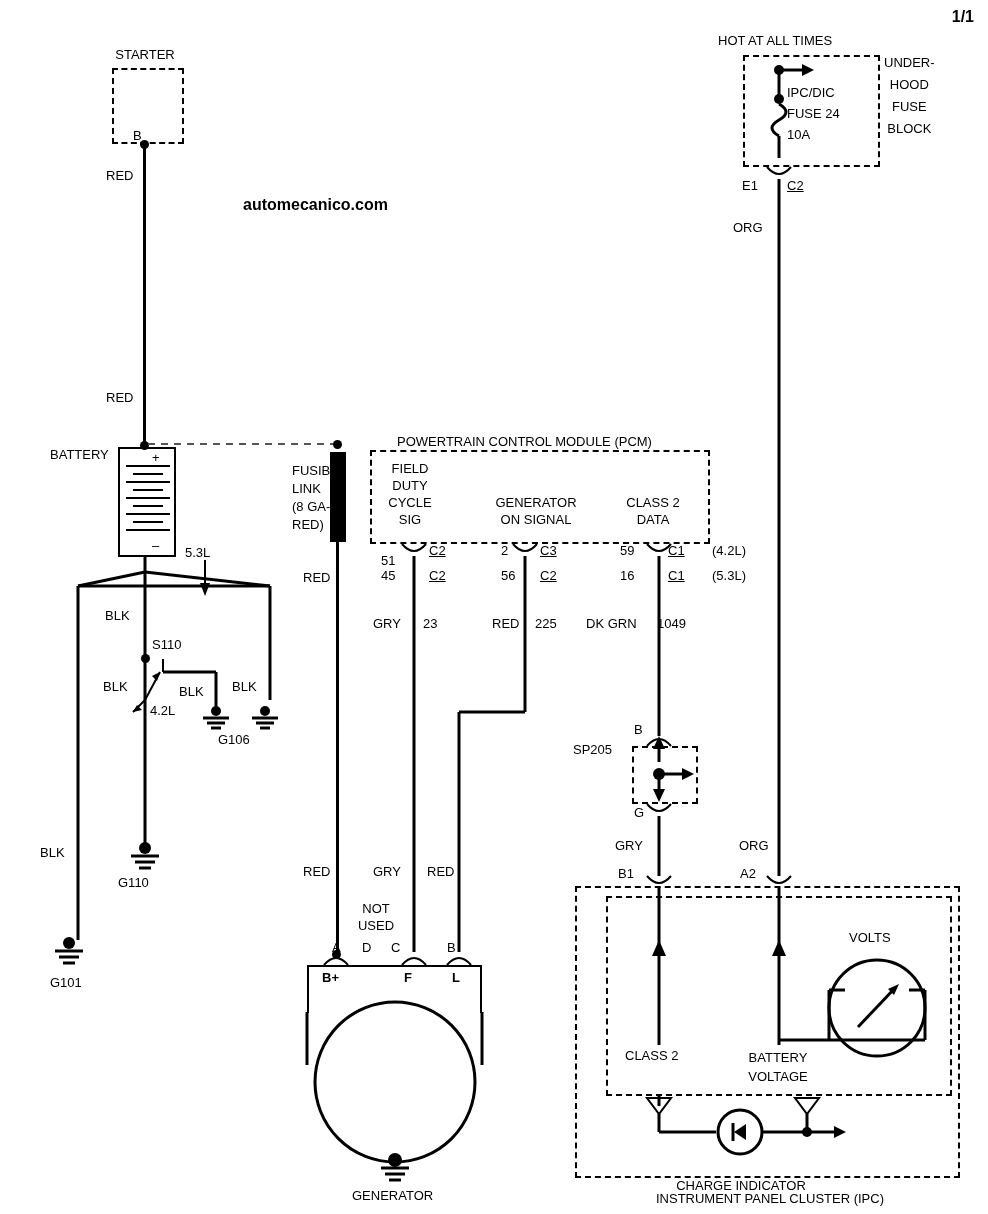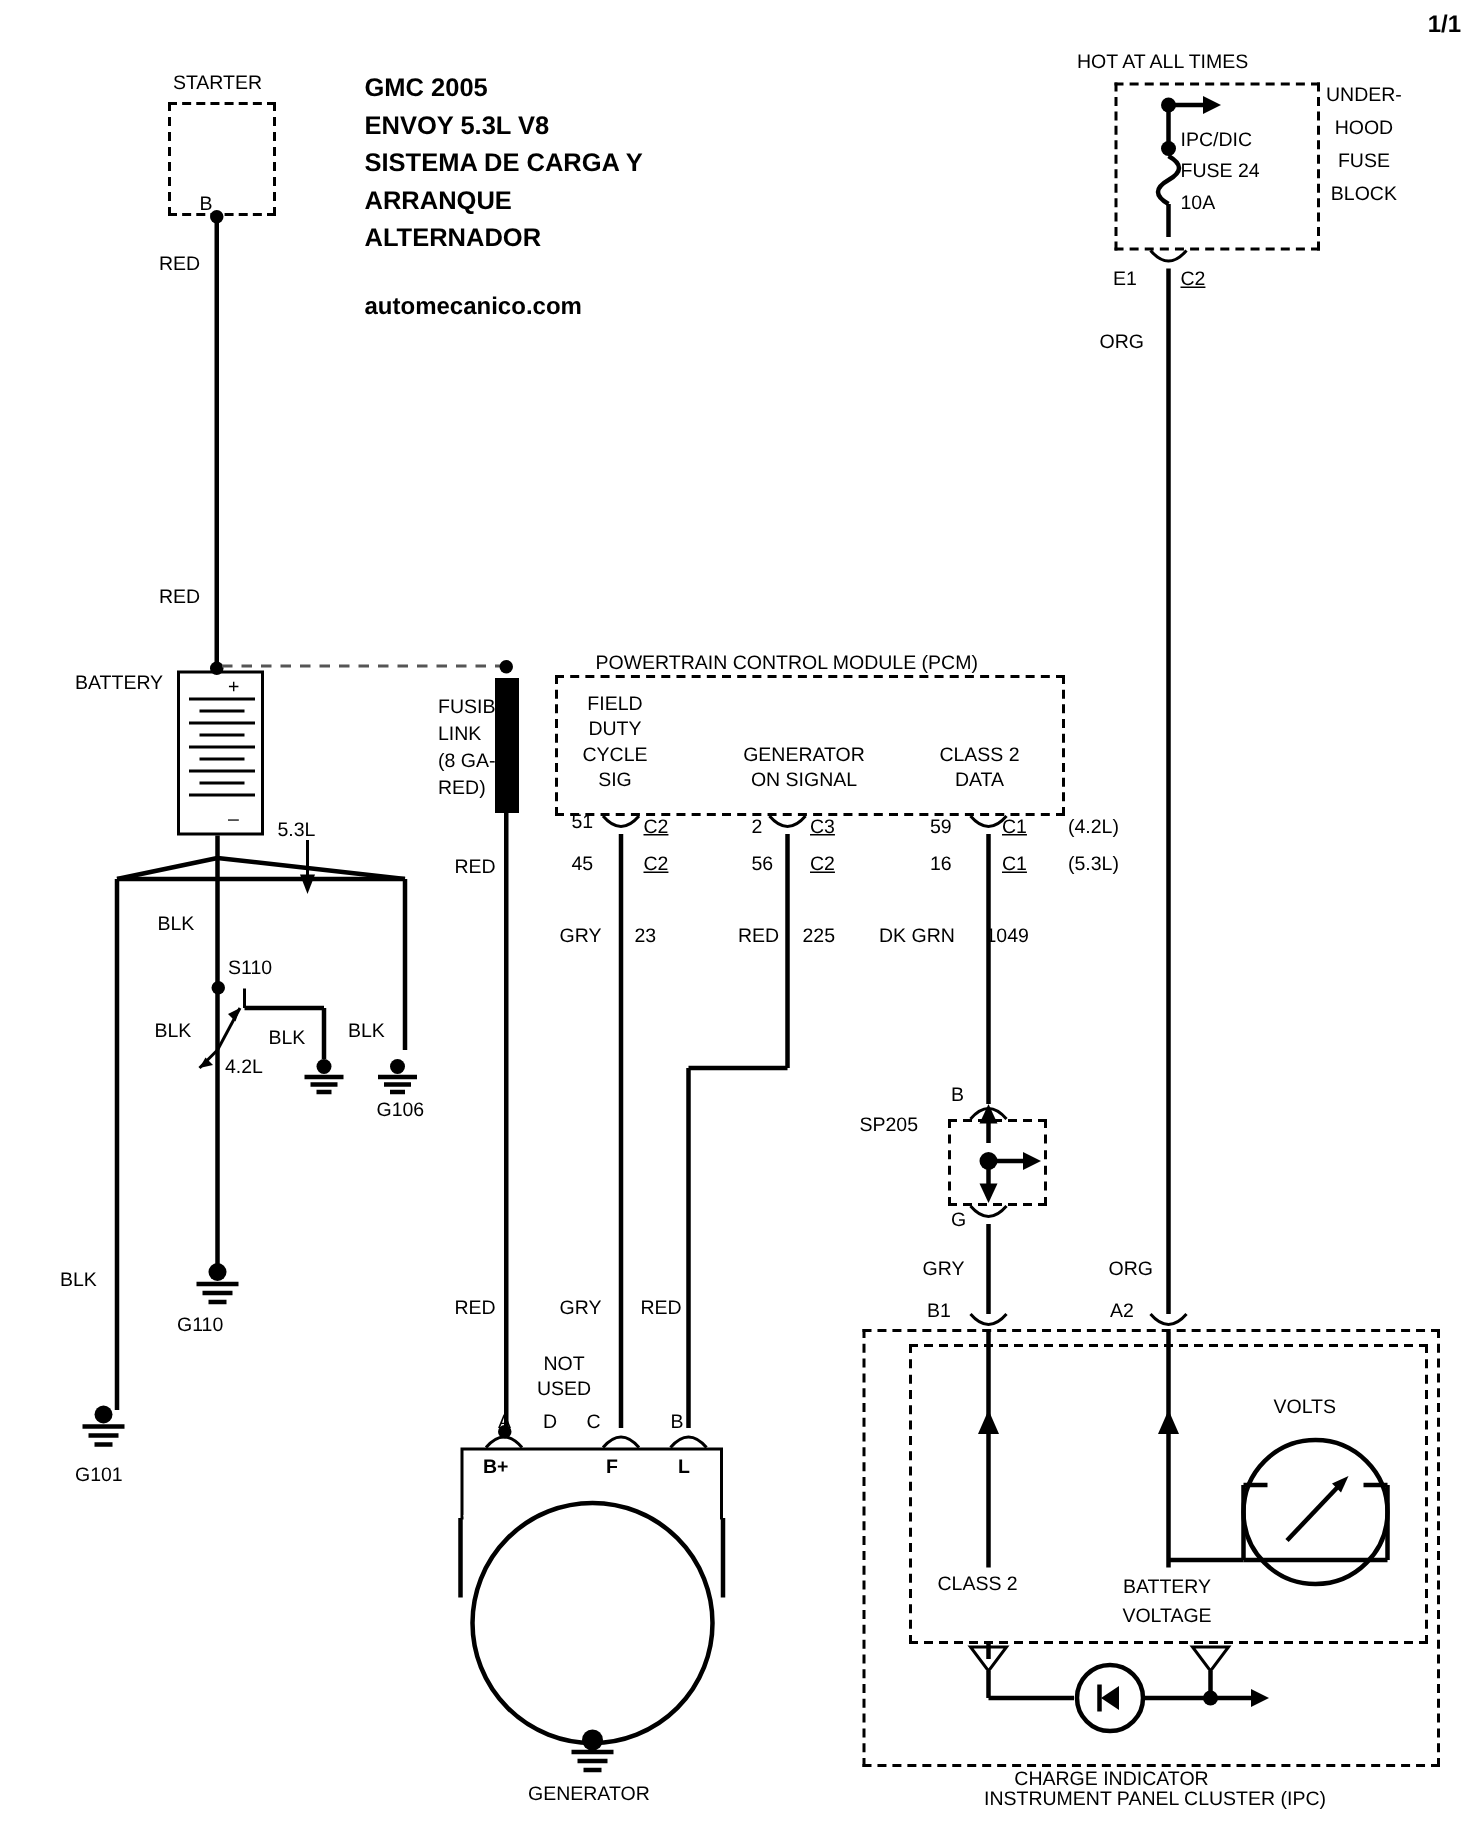--- a/index.html
+++ b/index.html
@@ -76,21 +76,20 @@
     box-sizing: border-box;
   }
 </style>
 </head>
 <body>
 
 <div id="root">
 
   <div class="page-num" style="right:14px; top:8px;">1/1</div>
 
-  <div class="title" style="left:243px; top:46px;"><span>GMC 2005</span><br><span>ENVOY 5.3L V8</span><br><span>SISTEMA DE CARGA Y</span><br><span>ARRANQUE</span><br><span>ALTERNADOR</span></div>
   <div class="title" style="left:243px; top:192px; font-size:16px;">automecanico.com</div>
 
   <div class="lbl c" style="left:100px; top:47px; width:90px;">STARTER</div>
   <div class="dash-box" style="left:112px; top:68px; width:72px; height:76px;"></div>
   <div class="lbl" style="left:133px; top:128px;">B</div>
   <div class="dot" style="left:140px; top:140px;"></div>
   <div class="wire v" style="left:143px; top:144px; height:302px;"></div>
   <div class="lbl" style="left:106px; top:168px;">RED</div>
   <div class="lbl" style="left:106px; top:390px;">RED</div>
 
@@ -159,21 +158,21 @@
       <line x1="131" y1="856" x2="159" y2="856" stroke="#000" stroke-width="3"></line>
       <line x1="135" y1="862" x2="155" y2="862" stroke="#000" stroke-width="3"></line>
       <line x1="139" y1="868" x2="151" y2="868" stroke="#000" stroke-width="3"></line>
 
       <circle cx="69" cy="943" r="6" fill="#000"></circle>
       <line x1="55" y1="951" x2="83" y2="951" stroke="#000" stroke-width="3"></line>
       <line x1="59" y1="957" x2="79" y2="957" stroke="#000" stroke-width="3"></line>
       <line x1="63" y1="963" x2="75" y2="963" stroke="#000" stroke-width="3"></line>
     </svg>
   </div>
-  <div class="lbl" style="left:218px; top:732px;margin-left:33px;">G106</div>
+  <div class="lbl" style="left:218px; top:732px;">G106</div>
   <div class="lbl" style="left:118px; top:875px;">G110</div>
   <div class="lbl" style="left:40px; top:845px;">BLK</div>
   <div class="lbl" style="left:50px; top:975px;">G101</div>
 
   <div class="lbl" style="left:256px; top:462px; line-height:18px;margin-left:36px;"><span>FUSIBLE</span><br><span>LINK</span><br><span>(8 GA-</span><br><span>RED)</span></div>
   <div class="dot" style="left:333px; top:440px;"></div>
   <div class="fuselink" style="left:330px; top:452px; width:16px; height:90px;"></div>
   <div class="wire v" style="left:336px; top:540px; height:412px;"></div>
   <div class="lbl" style="left:303px; top:570px;">RED</div>
   <div class="lbl" style="left:303px; top:864px;">RED</div>
@@ -190,21 +189,21 @@
     <path d="M513,544 q12,14 24,0" stroke="#000" stroke-width="2" fill="none"></path>
     <path d="M647,544 q12,14 24,0" stroke="#000" stroke-width="2" fill="none"></path>
 
     <line x1="414" y1="556" x2="414" y2="952" stroke="#000" stroke-width="3"></line>
     <line x1="525" y1="556" x2="525" y2="712" stroke="#000" stroke-width="3"></line>
     <line x1="525" y1="712" x2="459" y2="712" stroke="#000" stroke-width="3"></line>
     <line x1="459" y1="712" x2="459" y2="952" stroke="#000" stroke-width="3"></line>
     <line x1="659" y1="556" x2="659" y2="736" stroke="#000" stroke-width="3"></line>
   </svg>
 
-  <div class="lbl" style="left:381px; top:540px;">51</div>
+  <div class="lbl" style="left:381px; top:553px;">51</div>
   <div class="lbl underline" style="left:429px; top:543px;">C2</div>
   <div class="lbl" style="left:381px; top:568px;">45</div>
   <div class="lbl underline" style="left:429px; top:568px;">C2</div>
 
   <div class="lbl" style="left:501px; top:543px;">2</div>
   <div class="lbl underline" style="left:540px; top:543px;">C3</div>
   <div class="lbl" style="left:501px; top:568px;">56</div>
   <div class="lbl underline" style="left:540px; top:568px;">C2</div>
 
   <div class="lbl" style="left:620px; top:543px;">59</div>

